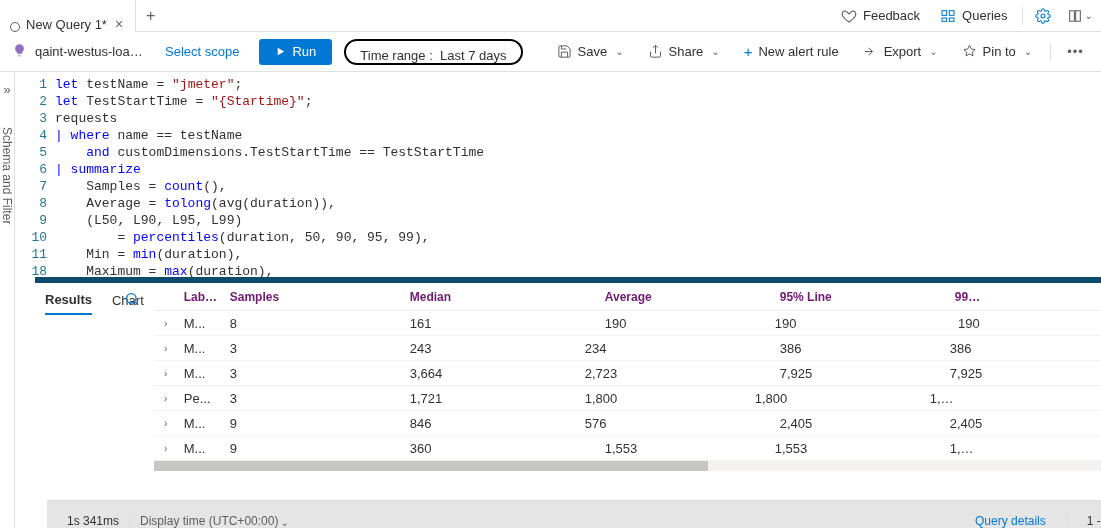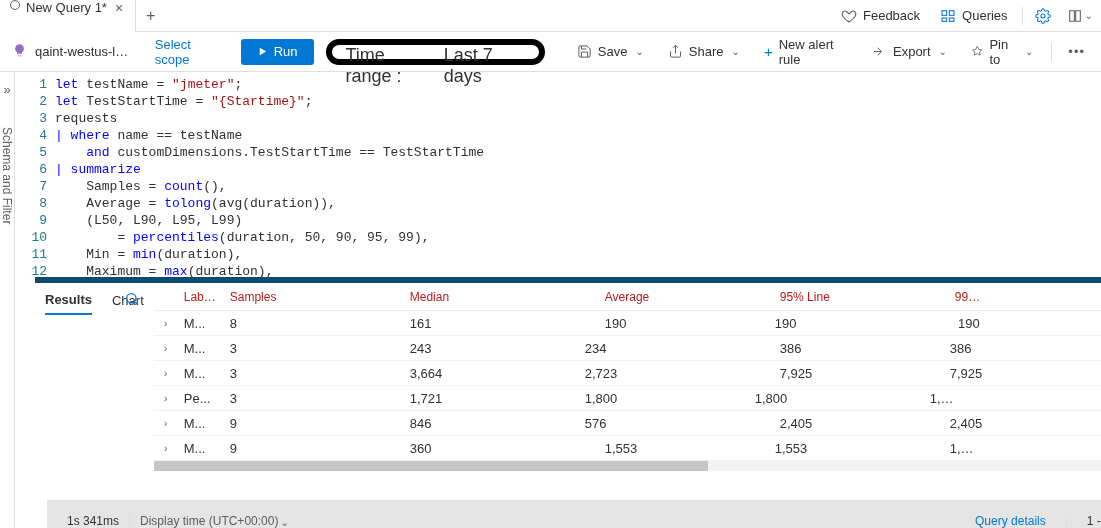--- a/index.html
+++ b/index.html
@@ -14,21 +14,21 @@
     position: relative;
   }
   .topbar {
     height: 32px;
     display: flex;
     align-items: center;
     border-bottom: 1px solid #e1dfdd;
   }
   .tab {
     display: flex;
-    align-items: flex-start;
+    align-items: flex-end;
     gap: 6px;
     padding: 0 10px;
     height: 32px;
     background: #fff;
     border-right: 1px solid #e1dfdd;
     font-size: 13px;
   }
   .tab .dot { width: 10px; height: 10px; border: 1.5px solid #605e5c; border-radius: 50%; }
   .tab-close { color: #605e5c; font-size: 14px; padding: 0 2px; }
   .tab-add { padding: 0 10px; color: #605e5c; font-size: 16px; }
@@ -55,27 +55,27 @@
     border: none;
     border-radius: 3px;
     height: 26px;
     padding: 0 16px;
     display: flex;
     align-items: center;
     gap: 6px;
     font-size: 13px;
   }
   .time-pill {
-    border: 6px solid #000000;
+    border: 2px solid #000000;
     border-radius: 13px;
     height: 26px;
     padding: 0 14px;
     display: flex;
-    align-items: flex-start;
-    font-size: 18px;
+    align-items: flex-end;
+    font-size: 13px;
     margin-left: 8px;
   }
   .tool-link { display: flex; align-items: center; gap: 6px; padding: 0 10px; color: #323130; font-size: 13px; }
   .tool-link svg { width: 15px; height: 15px; }
   .chev { font-size: 10px; color: #605e5c; margin-left: 2px; }
   .divider { width: 1px; height: 18px; background: #e1dfdd; margin: 0 4px; }
   .more { color: #605e5c; letter-spacing: 1px; padding: 0 8px; }
 
   .main-area { display: flex; height: calc(100% - 72px); }
   .left-rail {
@@ -128,21 +128,21 @@
   .trow { height: 25px; border-bottom: 1px solid #f3f2f1; font-size: 13px; }
   .cell { overflow: hidden; white-space: nowrap; text-overflow: ellipsis; padding: 0 6px; }
   .c-exp { width: 24px; text-align: center; color: #605e5c; font-size: 10px; }
   .c-label { width: 46px; }
   .c-samples { width: 180px; }
   .c-avg { width: 175px; }
   .c-med { width: 195px; }
   .c-p90 { width: 170px; }
   .c-p95 { width: 175px; }
   .c-p99 { width: 42px; text-align: right; }
-  .th { color: #b91c1c; }
+  .th { color: #701a75; font-weight: bold; }
   .label-dots::after { content: "⋯"; color: #605e5c; margin-left: 4px; font-size: 12px; }
 
   .right-rail {
     position: absolute;
     right: 0;
     top: 0;
     width: 22px;
     background: #faf9f8;
     border-left: 1px solid #edebe9;
     height: 100%;
@@ -292,21 +292,21 @@
           <div>2</div>
           <div>3</div>
           <div>4</div>
           <div>5</div>
           <div>6</div>
           <div>7</div>
           <div>8</div>
           <div>9</div>
           <div>10</div>
           <div>11</div>
-          <div>12</div>
+          <div>18</div>
         </div>
       <div class="code" id="code"><div class="code-line"><span class="kw">let</span><span class="cm"> testName = </span><span class="str">"jmeter"</span><span class="cm">;</span></div><div class="code-line"><span class="kw">let</span><span class="cm"> TestStartTime = </span><span class="str">"{Startime}"</span><span class="cm">;</span></div><div class="code-line"><span class="cm">requests</span></div><div class="code-line"><span class="kw">| where</span><span class="cm"> name == testName</span></div><div class="code-line"><span class="kw">    and</span><span class="cm"> customDimensions.TestStartTime == TestStartTime</span></div><div class="code-line"><span class="kw">| summarize</span></div><div class="code-line"><span class="cm">    Samples = </span><span class="fn">count</span><span class="cm">(),</span></div><div class="code-line"><span class="cm">    Average = </span><span class="fn">tolong</span><span class="cm">(avg(duration)),</span></div><div class="code-line"><span class="cm">    (L50, L90, L95, L99)</span></div><div class="code-line"><span class="cm">        = </span><span class="fn">percentiles</span><span class="cm">(duration, 50, 90, 95, 99),</span></div><div class="code-line"><span class="cm">    Min = </span><span class="fn">min</span><span class="cm">(duration),</span></div><div class="code-line"><span class="cm">    Maximum = </span><span class="fn">max</span><span class="cm">(duration),</span></div></div>
       <div class="col-expand">︽</div>
     </div>
 
     <div class="results-area">
       <div class="result-tabs">
         <div class="rtab active">Results</div>
         <div class="rtab">Chart</div>
         <div class="search-ico">

